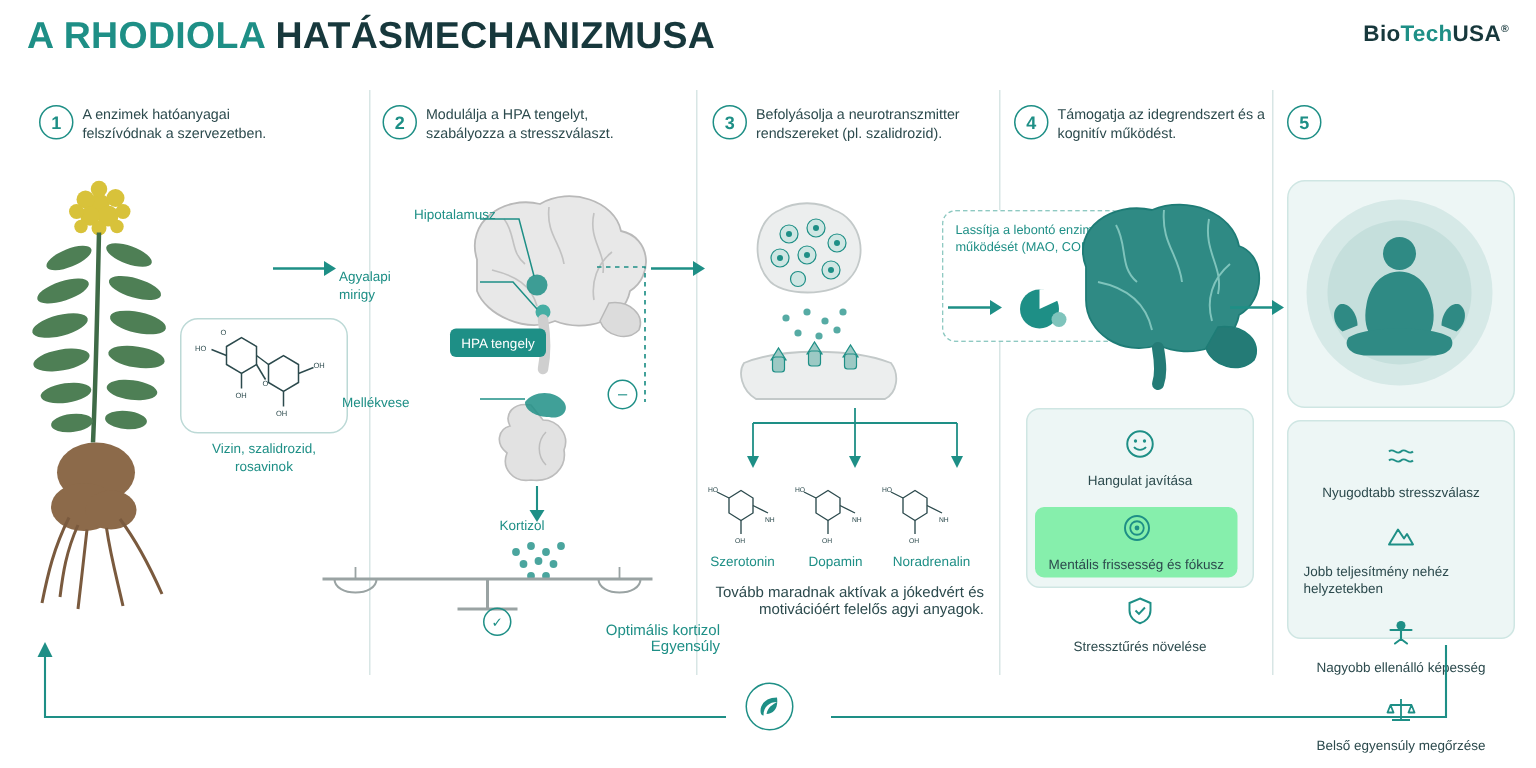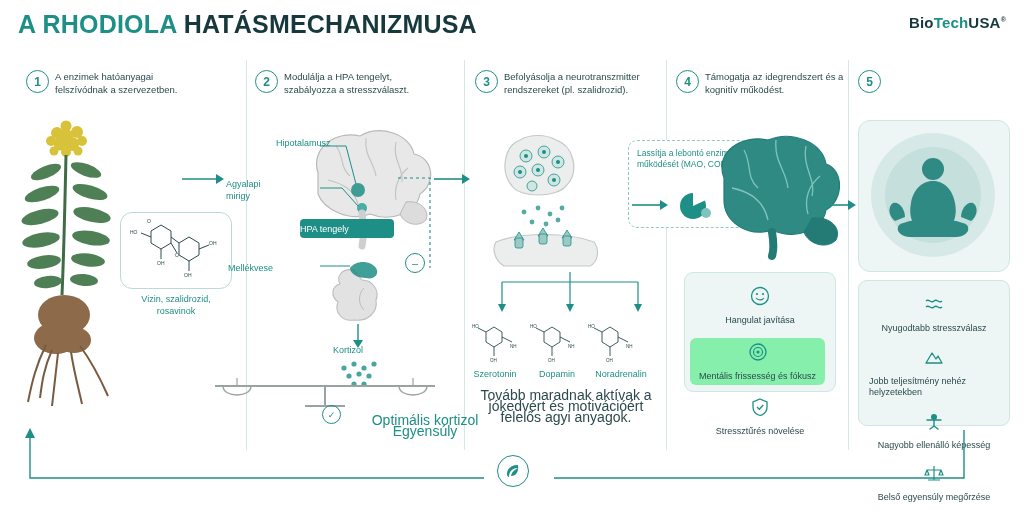--- a/index.html
+++ b/index.html
@@ -63,21 +63,21 @@
     color:#1e8f86;
   }
   .row .rtxt{font-size:9px;line-height:11.5px;color:#2c4a4d;}
 
   .hl{background:#86efac;border-radius:6px;padding:3px 5px;margin-left:-5px;}
 
   
   .plant{position:absolute;left:16px;top:110px;width:120px;height:300px;}
 
   
-  .capt{position:absolute;font-size:14px;line-height:11px;color:#2c4a4d;text-align:center;}
+  .capt{position:absolute;font-size:10px;line-height:11px;color:#2c4a4d;text-align:right;}
   .capt.teal{color:#1e8f86;}
   svg{display:block;overflow:visible;}
   .badge{
     position:absolute;left:497px;top:455px;width:30px;height:30px;border-radius:50%;
     background:#ffffff;border:1.5px solid #1e8f86;display:flex;align-items:center;justify-content:center;
   }
 </style>
 </head>
 <body>
 
@@ -241,21 +241,21 @@
     <g stroke="#1e8f86" stroke-width="1.1" fill="none" stroke-dasharray="3 3">
       <path d="M140 60 H172 V150"></path>
     </g>
   </svg>
 
   <div class="lbl" style="left:228px;top:137px;margin-left:48px;">Hipotalamusz</div>
   <div class="lbl" style="left:226px;top:178px;white-space:pre-line;">Agyalapi
 mirigy</div>
   <div class="lbl" style="left:228px;top:262px;">Mellékvese</div>
 
-  <div style="position:absolute;left:300px;top:219px;width:94px;height:19px;background:#1e8f86;border-radius:4px;display:flex;align-items:center;justify-content:flex-start;">
+  <div style="position:absolute;left:300px;top:219px;width:64px;height:19px;background:#1e8f86;border-radius:4px;display:flex;align-items:center;justify-content:center;">
     <span style="color:#fff;font-size:9px;">HPA tengely</span>
   </div>
 
   <div style="position:absolute;left:405px;top:253px;width:18px;height:18px;border:1.2px solid #1e8f86;border-radius:50%;display:flex;align-items:center;justify-content:center;">
     <span style="font-size:11px;color:#1e8f86;line-height:1;">–</span>
   </div>
 
   <div class="lbl c" style="left:318px;top:344px;width:60px;">Kortizol</div>
 
   <svg style="position:absolute;left:205px;top:372px;" width="240" height="40">

